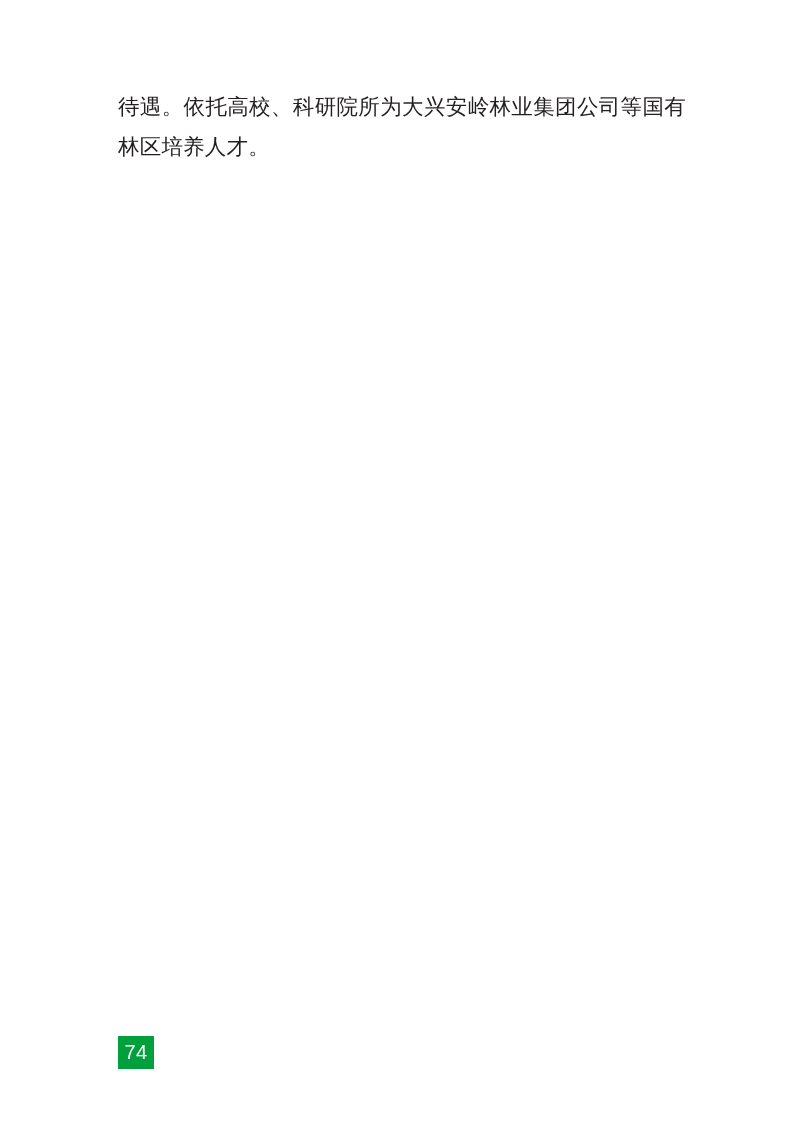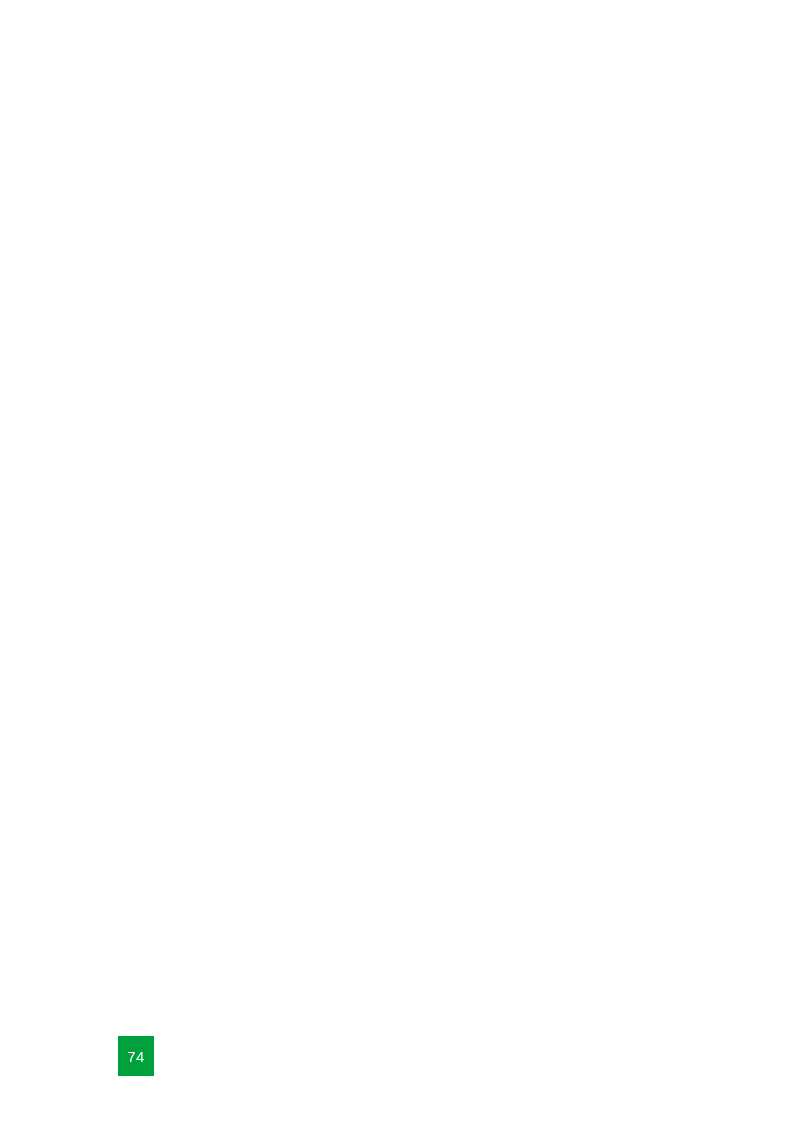--- a/index.html
+++ b/index.html
@@ -53,36 +53,39 @@
     left: 118px;
     top: 1036px;
     width: 40px;
     height: 26px;
   }
   .page-number {
     display: flex;
     align-items: center;
     justify-content: center;
     width: 36px;
-    height: 40px;
+    height: 33px;
     background: #00a03c;
     color: #ffffff;
     font-family: "Liberation Sans", sans-serif;
-    font-size: 15px;
+    font-size: 20px;
     font-weight: normal;
     letter-spacing: 0.5px;
   }
 </style>
 </head>
 <body>
 
 <div class="page">
 
   <div class="content">
 
+    <p class="para">
+      <span>待遇。依托高校、科研院所为大兴安岭林业集团公司等国有林区培养人才。</span>
+    </p>
 
 
   </div>
 
   <div class="page-number-wrap">
     <div class="page-number">74</div>
   </div>
 
 </div>
 

